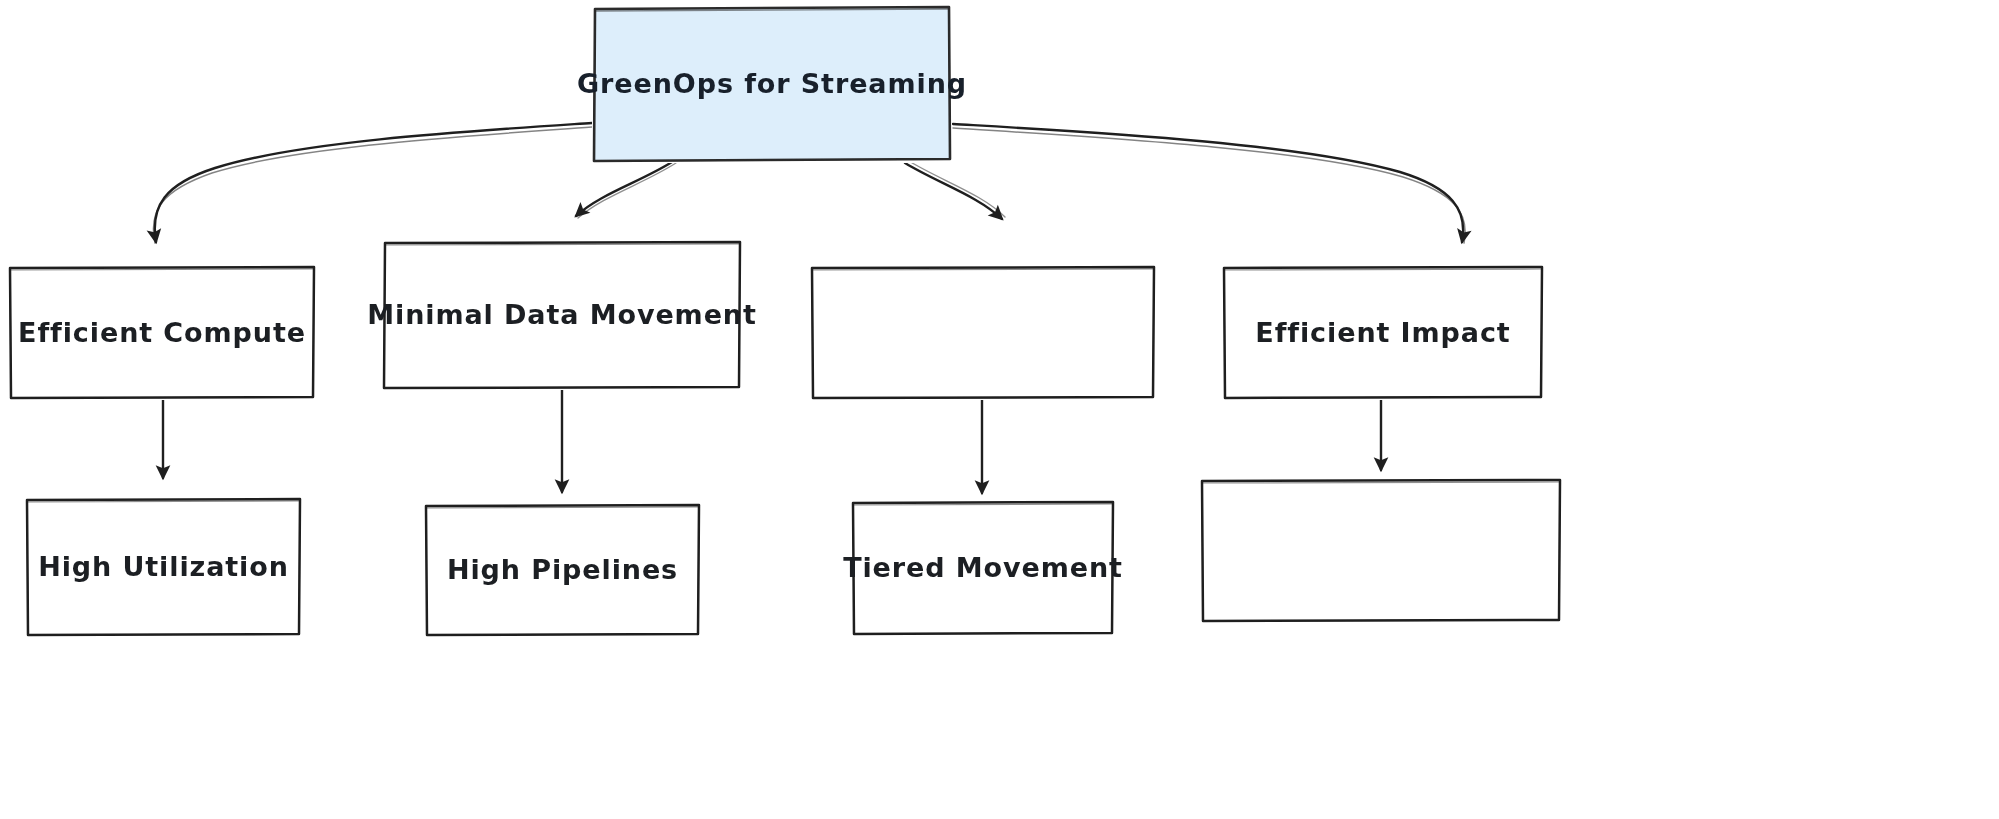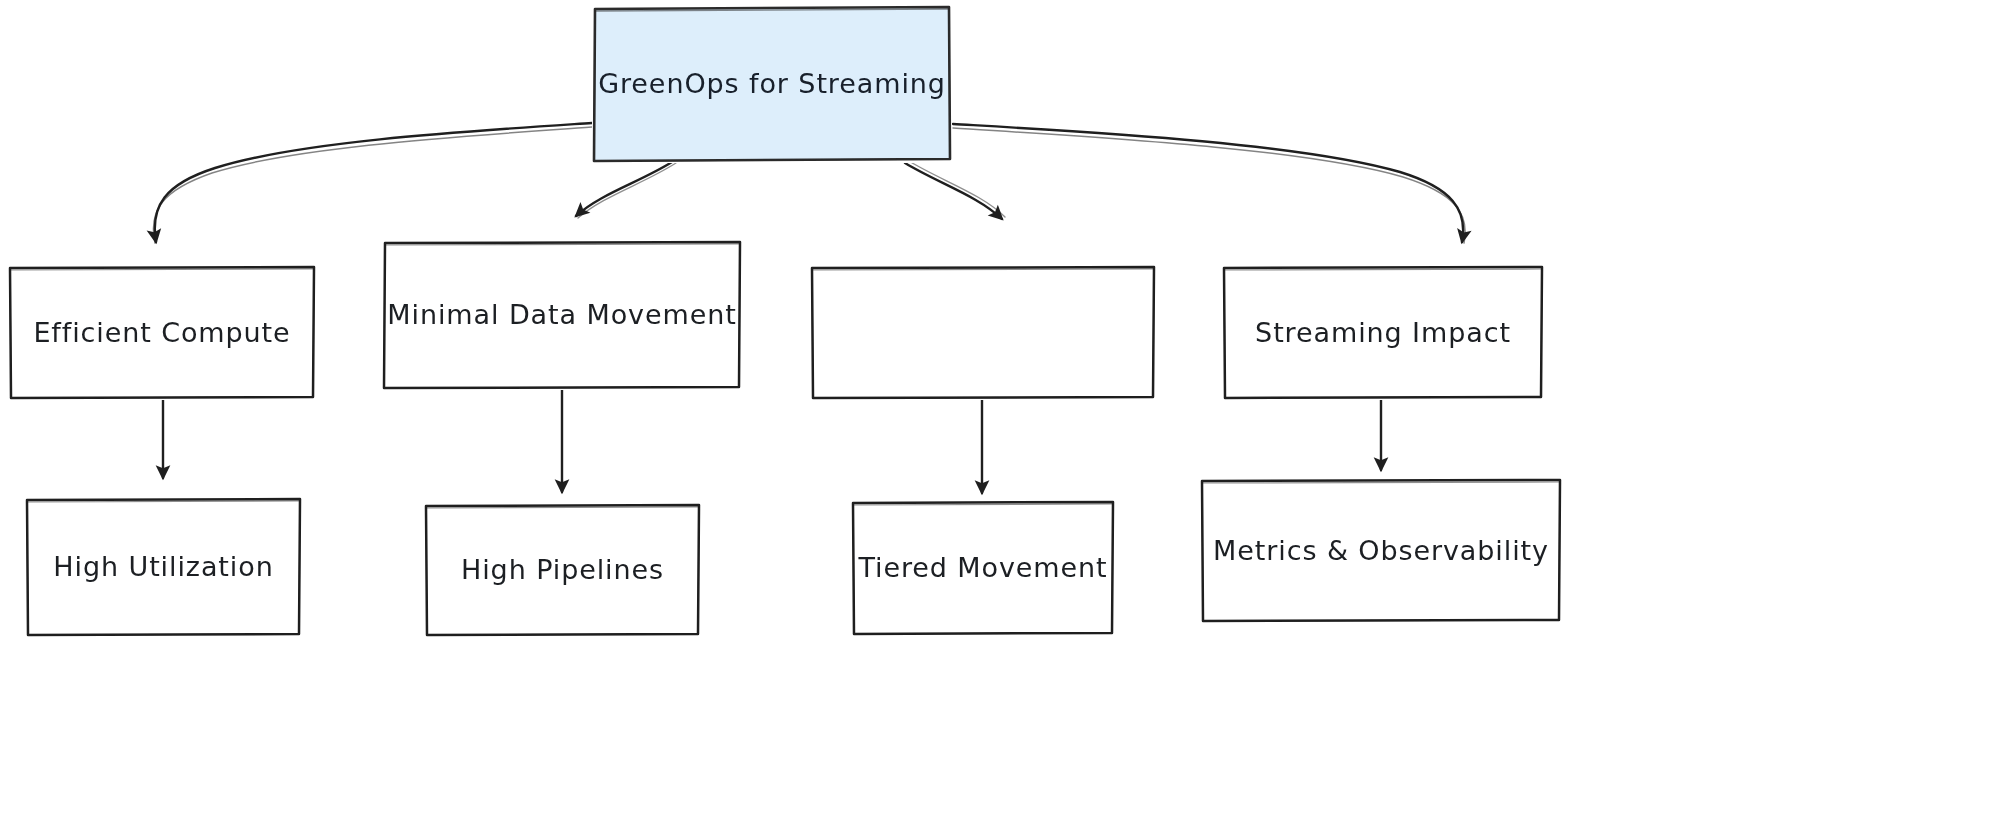--- a/index.html
+++ b/index.html
@@ -42,21 +42,21 @@
     width: 100%;
     height: 100%;
     overflow: visible;
     pointer-events: none;
   }
   .node-label {
     position: relative;
     z-index: 2;
     font-family: "DejaVu Sans", sans-serif;
     font-size: 27px;
-    font-weight: 400;
+    font-weight: 700;
     letter-spacing: 0.9px;
     color: #1c1f23;
     line-height: 1.25;
     padding: 0 16px;
     white-space: nowrap;
   }
   .node-root .node-label {
     color: #18202b;
   }
 </style>
@@ -122,21 +122,21 @@
       <path d="M 2 3 L 344 2 L 343 132 L 3 133 Z" fill="#ffffff" stroke="#1f1f1f" stroke-width="2.5" stroke-linejoin="round"></path>
       <path d="M 3 5 L 343 4 M 344 4 L 343 131 M 342 132 L 4 133 M 3 132 L 2 4" fill="none" stroke="#1f1f1f" stroke-width="1.2" stroke-linecap="round" opacity="0.5"></path>
     </svg>
   </div>
 
   <div class="node" style="left:1222px; top:265px; width:322px; height:135px;">
     <svg class="node-shape" viewBox="0 0 322 135" preserveAspectRatio="none">
       <path d="M 2 3 L 320 2 L 319 132 L 3 133 Z" fill="#ffffff" stroke="#1f1f1f" stroke-width="2.5" stroke-linejoin="round"></path>
       <path d="M 3 5 L 319 4 M 320 4 L 319 131 M 318 132 L 4 133 M 3 132 L 2 4" fill="none" stroke="#1f1f1f" stroke-width="1.2" stroke-linecap="round" opacity="0.5"></path>
     </svg>
-    <span class="node-label">Streaming Impact</span>
+    <span class="node-label">Efficient Impact</span>
   </div>
 
   <div class="node" style="left:25px; top:497px; width:277px; height:140px;">
     <svg class="node-shape" viewBox="0 0 277 140" preserveAspectRatio="none">
       <path d="M 2 3 L 275 2 L 274 137 L 3 138 Z" fill="#ffffff" stroke="#1f1f1f" stroke-width="2.5" stroke-linejoin="round"></path>
       <path d="M 3 5 L 274 4 M 275 4 L 274 136 M 273 137 L 4 138 M 3 137 L 2 4" fill="none" stroke="#1f1f1f" stroke-width="1.2" stroke-linecap="round" opacity="0.5"></path>
     </svg>
     <span class="node-label">High Utilization</span>
   </div>
 
@@ -154,16 +154,15 @@
       <path d="M 3 5 L 261 4 M 262 4 L 261 132 M 260 133 L 4 134 M 3 133 L 2 4" fill="none" stroke="#1f1f1f" stroke-width="1.2" stroke-linecap="round" opacity="0.5"></path>
     </svg>
     <span class="node-label">Tiered Movement</span>
   </div>
 
   <div class="node" style="left:1200px; top:478px; width:362px; height:145px;">
     <svg class="node-shape" viewBox="0 0 362 145" preserveAspectRatio="none">
       <path d="M 2 3 L 360 2 L 359 142 L 3 143 Z" fill="#ffffff" stroke="#1f1f1f" stroke-width="2.5" stroke-linejoin="round"></path>
       <path d="M 3 5 L 359 4 M 360 4 L 359 141 M 358 142 L 4 143 M 3 142 L 2 4" fill="none" stroke="#1f1f1f" stroke-width="1.2" stroke-linecap="round" opacity="0.5"></path>
     </svg>
-    <span class="node-label">Metrics &amp; Observability</span>
   </div>
 
 </div>
 
 </body></html>

